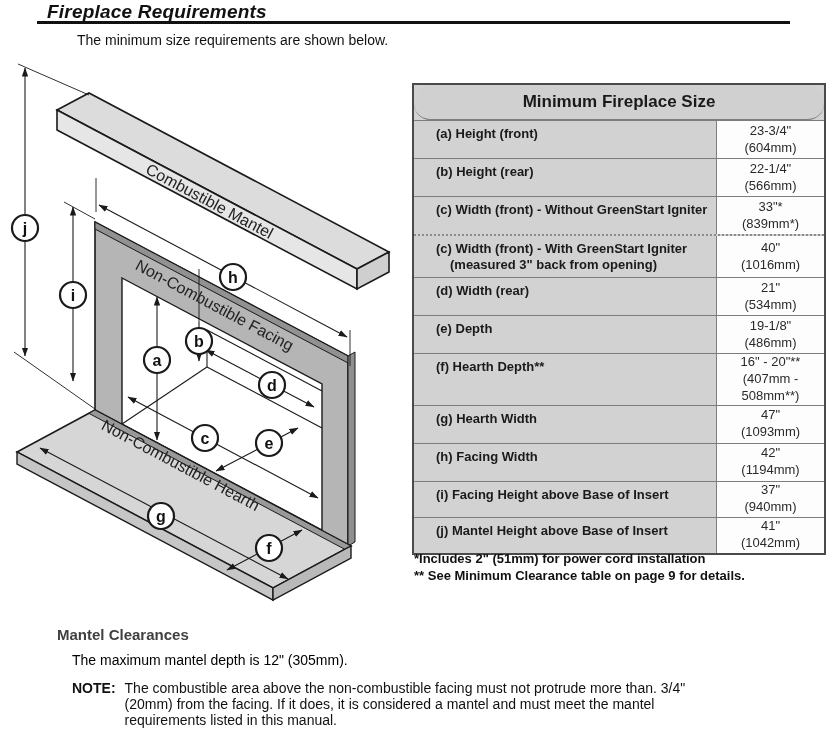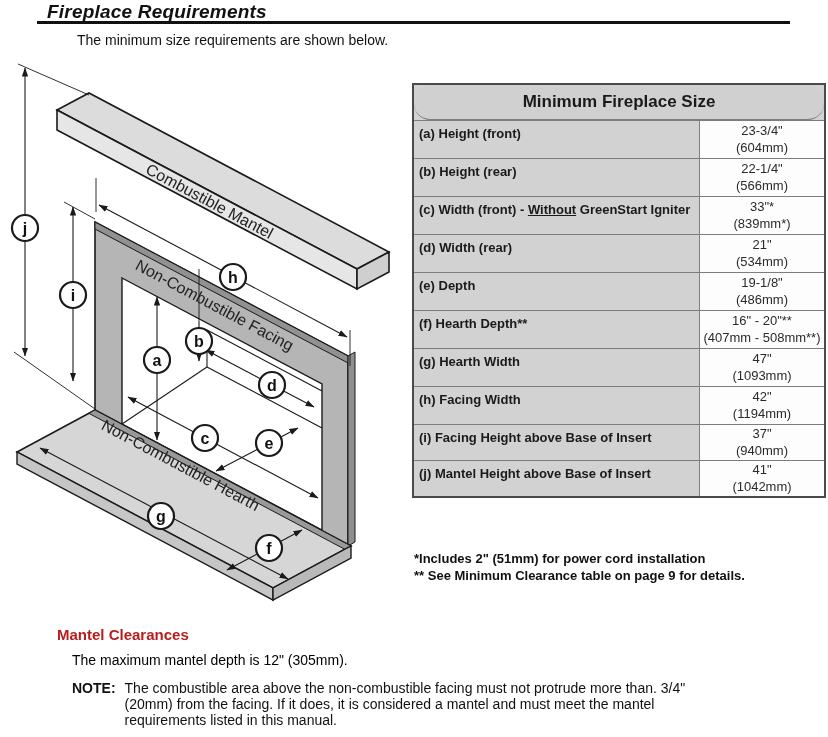--- a/index.html
+++ b/index.html
@@ -20,37 +20,37 @@
   .callout-letter{font-family:"Liberation Sans",sans-serif;font-size:16px;font-weight:bold;
                   text-anchor:middle;fill:#111;}
   .part-label{font-family:"Liberation Sans",sans-serif;font-size:16px;fill:#222;
               text-anchor:middle;}
 
   
   .size-table{position:absolute;left:412px;top:83px;width:414px;border:2px solid #4a4a4a;
               box-sizing:border-box;background:#d2d2d2;}
   .size-table .thead{height:34px;display:flex;align-items:center;justify-content:center;
               font-size:17px;font-weight:bold;background:#d0d0d0;border-bottom:1px solid #7d7d7d;border-radius:16px;}
-  .trow{display:flex;min-height:38px;border-top:1px solid #7d7d7d;box-sizing:border-box;}
+  .trow{display:flex;min-height:38px;border-top:1px solid #7d7d7d;box-sizing:border-box;padding-left:17px;}
   .trow:first-of-type{border-top:none;}
   .trow.dotted-top{border-top:2px dotted #8b8b8b;}
   .trow.tall{min-height:43px;}
   .trow.short{min-height:36px;justify-content:flex-end;}
   .cell-label{width:286px;box-sizing:border-box;padding:5px 4px 3px 5px;font-size:13px;
               font-weight:bold;line-height:1.25;background:#d2d2d2;border-right:1px solid #7d7d7d;}
   .cell-label .l2{padding-left:14px;}
   .cell-value{flex:1;background:#fdfdfd;display:flex;flex-direction:column;align-items:center;
               justify-content:center;font-size:13px;line-height:1.3;color:#2a2a2a;text-align:center;}
-  .u{text-decoration:underline;}
+  .u{}
 
   .footnotes{position:absolute;left:414px;top:551px;font-size:13px;font-weight:bold;
              line-height:1.3;color:#111;}
 
   
-  .mc-heading{position:absolute;left:57px;top:626px;font-size:15px;font-weight:bold;color:#b91c1c;}
+  .mc-heading{position:absolute;left:57px;top:626px;font-size:15px;font-weight:bold;color:#404040;}
   .mc-body{position:absolute;left:72px;top:652px;font-size:14px;color:#000000;text-align:center;}
   .mc-note{position:absolute;left:72px;top:680px;display:flex;font-size:14px;color:#111;}
   .note-label{font-weight:bold;white-space:nowrap;}
   .note-label .nu{}
   .note-lines{margin-left:9px;line-height:16px;}
 </style>
 </head>
 <body>
 
 <div class="page">
@@ -160,20 +160,27 @@
           <div>(566mm)</div>
         </div>
     </div>
     <div class="trow">
       <div class="cell-label"><span>(c) Width (front) - </span><span class="u">Without</span><span> GreenStart Igniter</span></div>
       <div class="cell-value">
           <div>33"*</div>
           <div>(839mm*)</div>
         </div>
     </div>
+    <div class="trow dotted-top tall">
+      <div class="cell-label"><span>(c) Width (front) - </span><span class="u">With</span><span> GreenStart Igniter</span><div class="l2">(measured 3" back from opening)</div></div>
+      <div class="cell-value">
+          <div>40"</div>
+          <div>(1016mm)</div>
+        </div>
+    </div>
     <div class="trow">
       <div class="cell-label"><span>(d) Width (rear)</span></div>
       <div class="cell-value">
           <div>21"</div>
           <div>(534mm)</div>
         </div>
     </div>
     <div class="trow">
       <div class="cell-label"><span>(e) Depth</span></div>
       <div class="cell-value">

